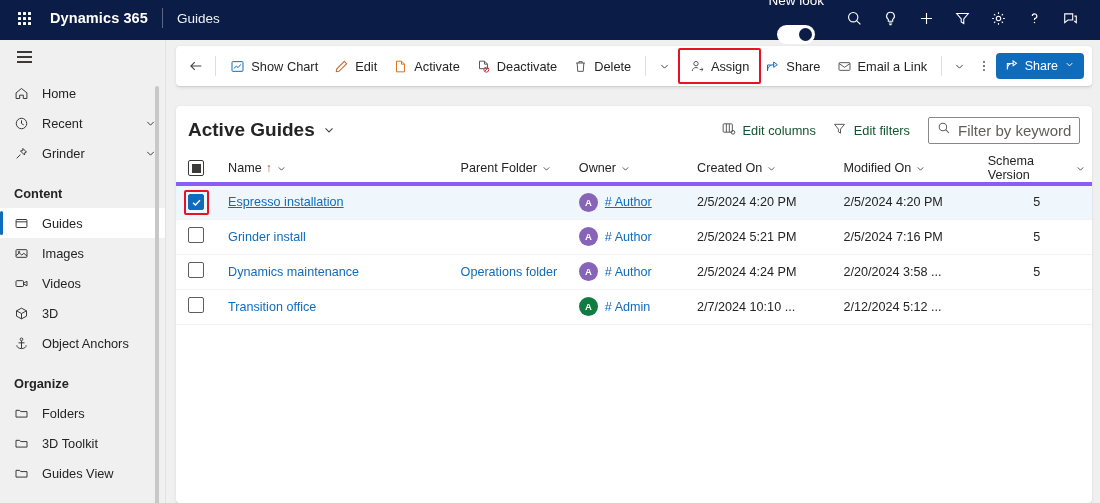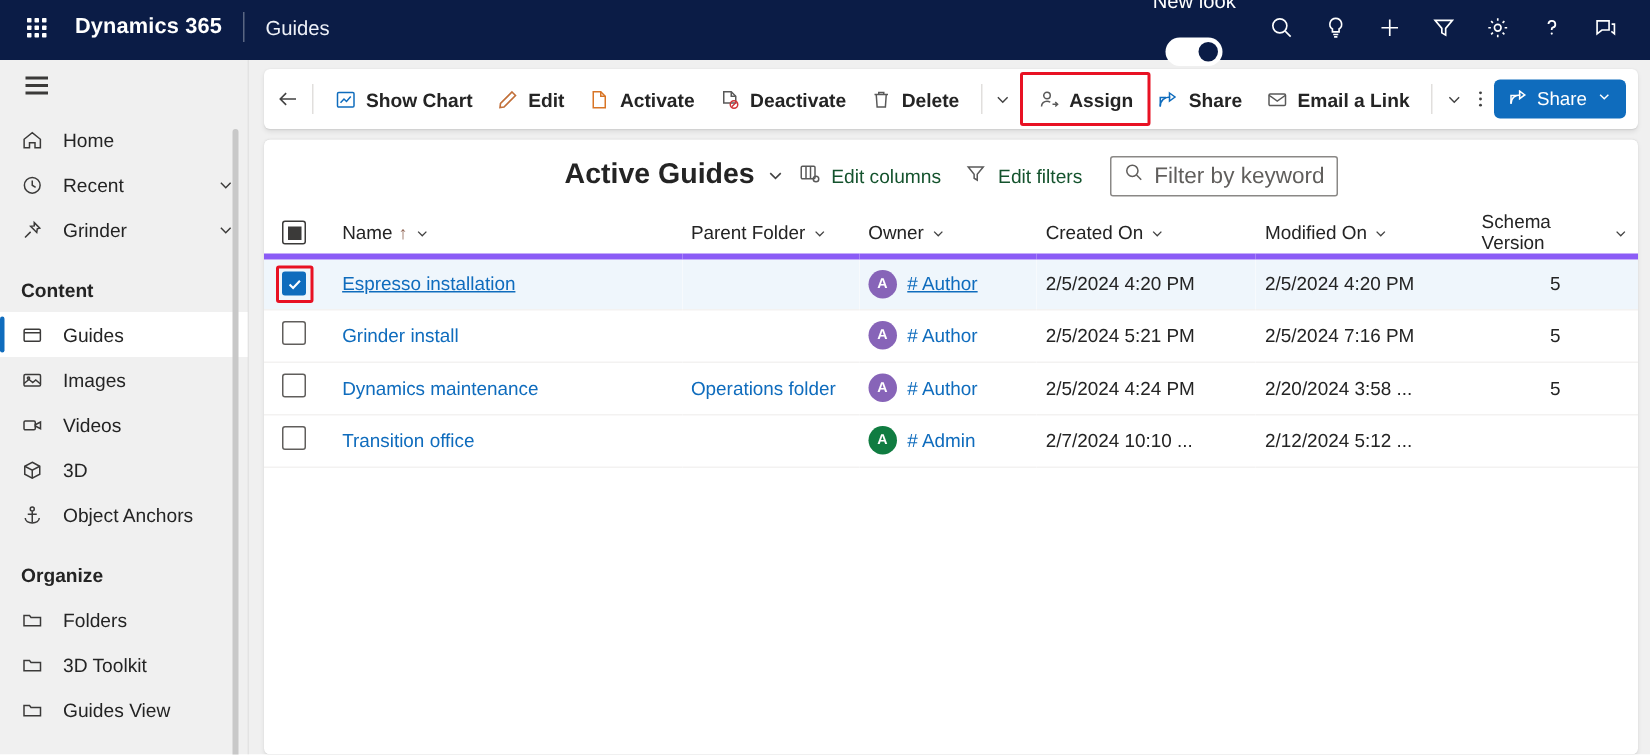--- a/index.html
+++ b/index.html
@@ -91,38 +91,38 @@
   
   .cmdbar {
     background: #ffffff; border-radius: 4px; height: 40px; flex: 0 0 40px;
     display: flex; align-items: center; padding: 0 8px 0 6px; gap: 0;
     box-shadow: 0 .3px .9px rgba(0,0,0,.08), 0 1.6px 3.6px rgba(0,0,0,.08);
   }
   .cb-back { width: 30px; height: 30px; display: flex; align-items: center; justify-content: center; cursor: pointer; color: #424242; }
   .cb-sep { width: 1px; height: 20px; background: #e1dfdd; margin: 0 6px; }
   .cbtn {
     display: flex; align-items: center; gap: 6px; height: 30px; padding: 0 8px;
-    font-size: 12.8px; color: #242424; cursor: pointer; border-radius: 3px; white-space: nowrap; font-weight: bold;
+    font-size: 12.8px; color: #242424; cursor: pointer; border-radius: 3px; white-space: nowrap;
   }
   .cbtn .ci { display: flex; align-items: center; }
   .cb-chev { width: 26px; height: 30px; display: flex; align-items: center; justify-content: center; cursor: pointer; color: #424242; }
   .cb-over { width: 26px; height: 30px; display: flex; align-items: center; justify-content: center; cursor: pointer; color: #424242; font-size: 16px; line-height: 1; }
   .cb-spacer { flex: 1 1 auto; }
   .share-primary {
     display: flex; align-items: center; gap: 6px; background: #0f6cbd; color: #ffffff;
     height: 26px; padding: 0 9px; border-radius: 4px; font-size: 12.5px; cursor: pointer; white-space: nowrap;
   }
   .hl-assign { position: relative; }
   .hl-box { position: absolute; border: 2px solid #e81123; border-radius: 2px; pointer-events: none; }
 
   
   .gridcard {
-    margin-top: 7px; background: #ffffff; border-radius: 4px; flex: 1 1 auto;
+    margin-top: 20px; background: #ffffff; border-radius: 4px; flex: 1 1 auto;
     box-shadow: 0 .3px .9px rgba(0,0,0,.08), 0 1.6px 3.6px rgba(0,0,0,.08);
-    display: flex; flex-direction: column; min-height: 0; overflow: hidden; align-items: center;
+    display: flex; flex-direction: column; min-height: 0; overflow: hidden;
   }
   .gridhead { height: 48px; flex: 0 0 48px; display: flex; align-items: center; padding: 0 12px 0 12px; }
   .viewtitle { font-size: 19px; font-weight: bold; color: #242424; display: flex; align-items: center; gap: 7px; cursor: pointer; }
   .viewtitle .chev { color: #424242; display: flex; }
   .gh-spacer { flex: 1 1 auto; }
   .ghbtn { display: flex; align-items: center; gap: 7px; font-size: 12.8px; color: #14532d; cursor: pointer; padding: 0 8px; height: 28px; border-radius: 3px; white-space: nowrap; }
   .searchbox {
     display: flex; align-items: center; gap: 7px; width: 152px; height: 27px;
     border: 1px solid #8a8886; border-radius: 2px; padding: 0 8px; margin-left: 10px; cursor: text;
   }

